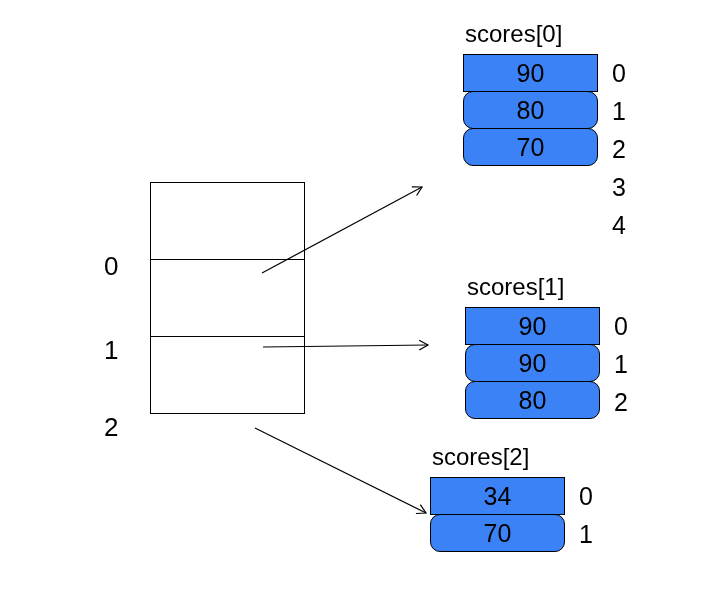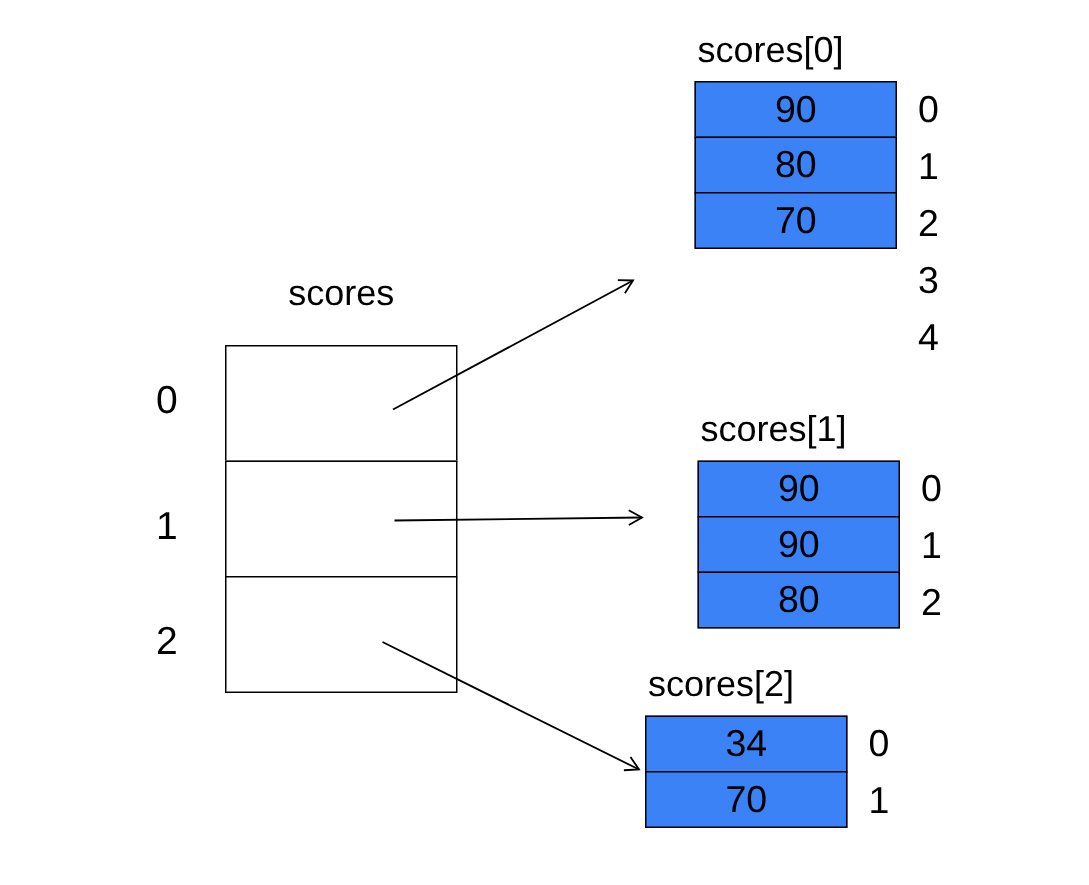--- a/index.html
+++ b/index.html
@@ -40,21 +40,21 @@
     box-sizing: border-box;
     border: 1px solid #000;
     width: 135px;
     height: 38px;
     display: flex;
     align-items: center;
     justify-content: center;
     font-size: 25px;
     background: #3b82f6;
   }
-  .cell + .cell { margin-top: -1px; }
+  .cell + .cell { margin-top: -1px; border-radius: 10px; }
 
   .main-cells { display: flex; flex-direction: column; }
   .main-cell {
     box-sizing: border-box;
     border: 1px solid #000;
     width: 155px;
     height: 78px;
     background: #fff;
   }
   .main-cell + .main-cell { margin-top: -1px; }
@@ -81,21 +81,20 @@
     position: absolute;
     left: 0;
     top: 0;
     pointer-events: none;
   }
 </style>
 </head>
 <body>
 
 <div class="abs" style="left:150px; top:182px;">
-  <div class="main-title">scores</div>
   <div class="main-cells">
     <div class="main-cell"></div>
     <div class="main-cell"></div>
     <div class="main-cell"></div>
   </div>
 </div>
 
 <span class="main-idx" style="left:104px; top:251px;">0</span>
 <span class="main-idx" style="left:104px; top:335px;">1</span>
 <span class="main-idx" style="left:104px; top:412px;">2</span>

